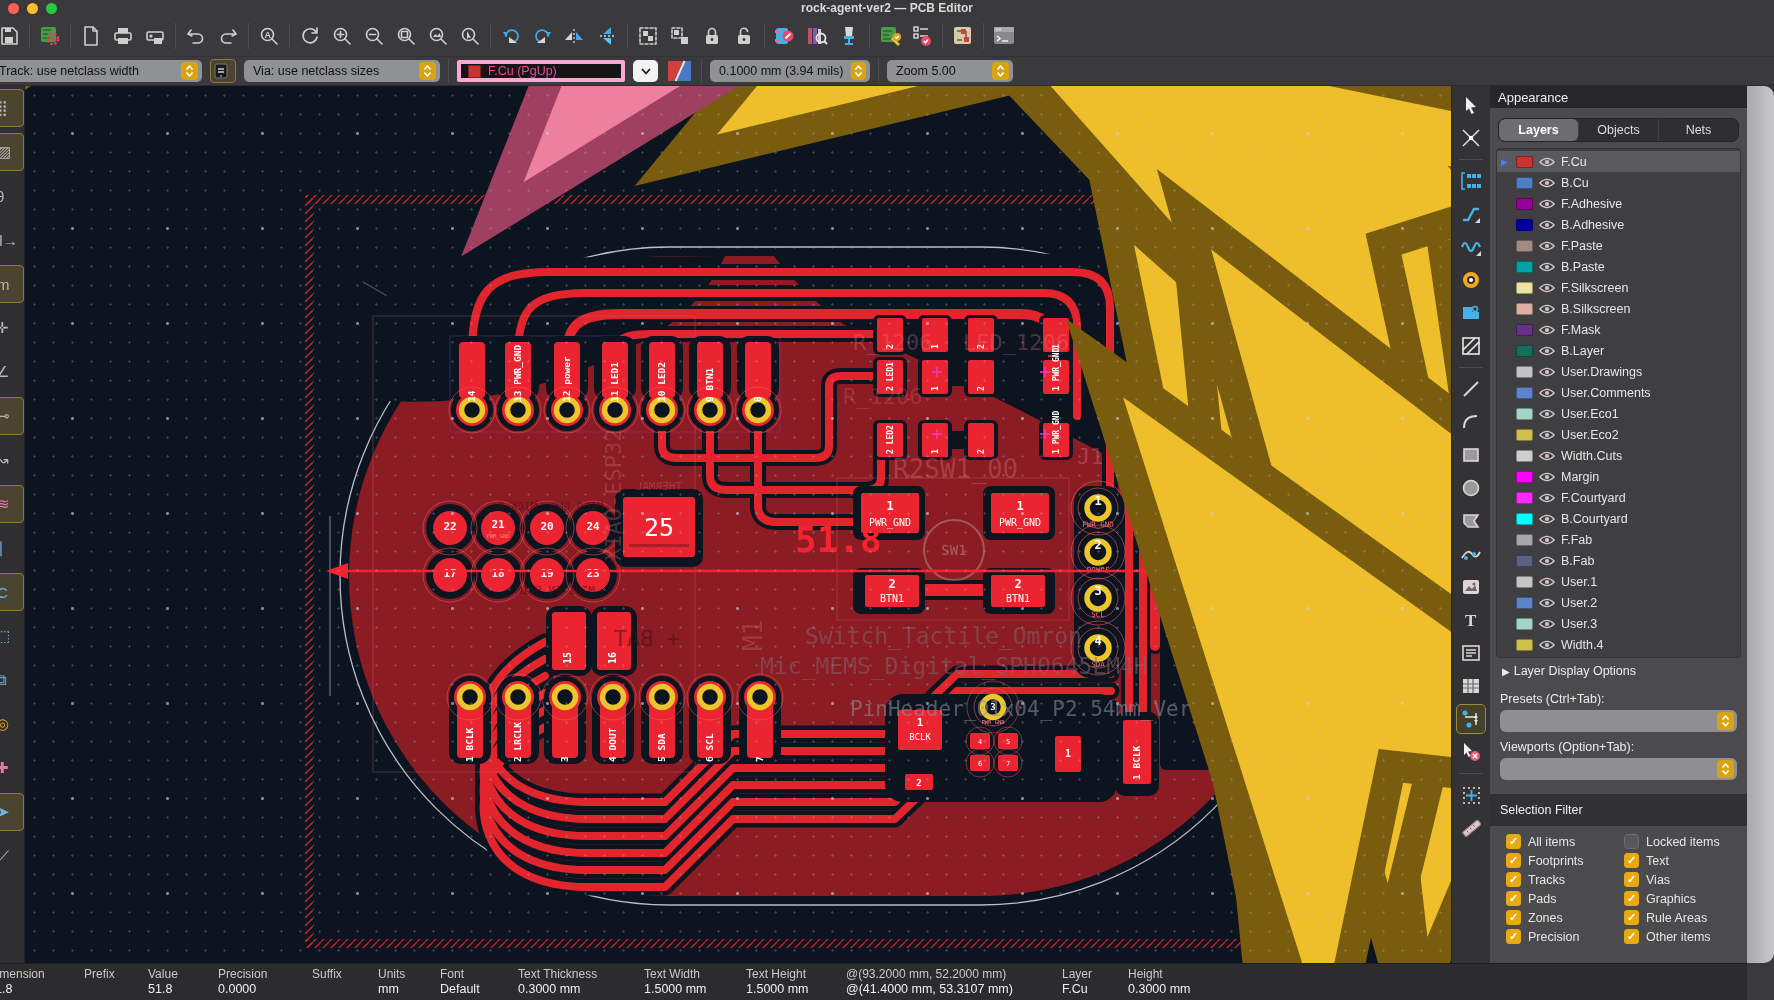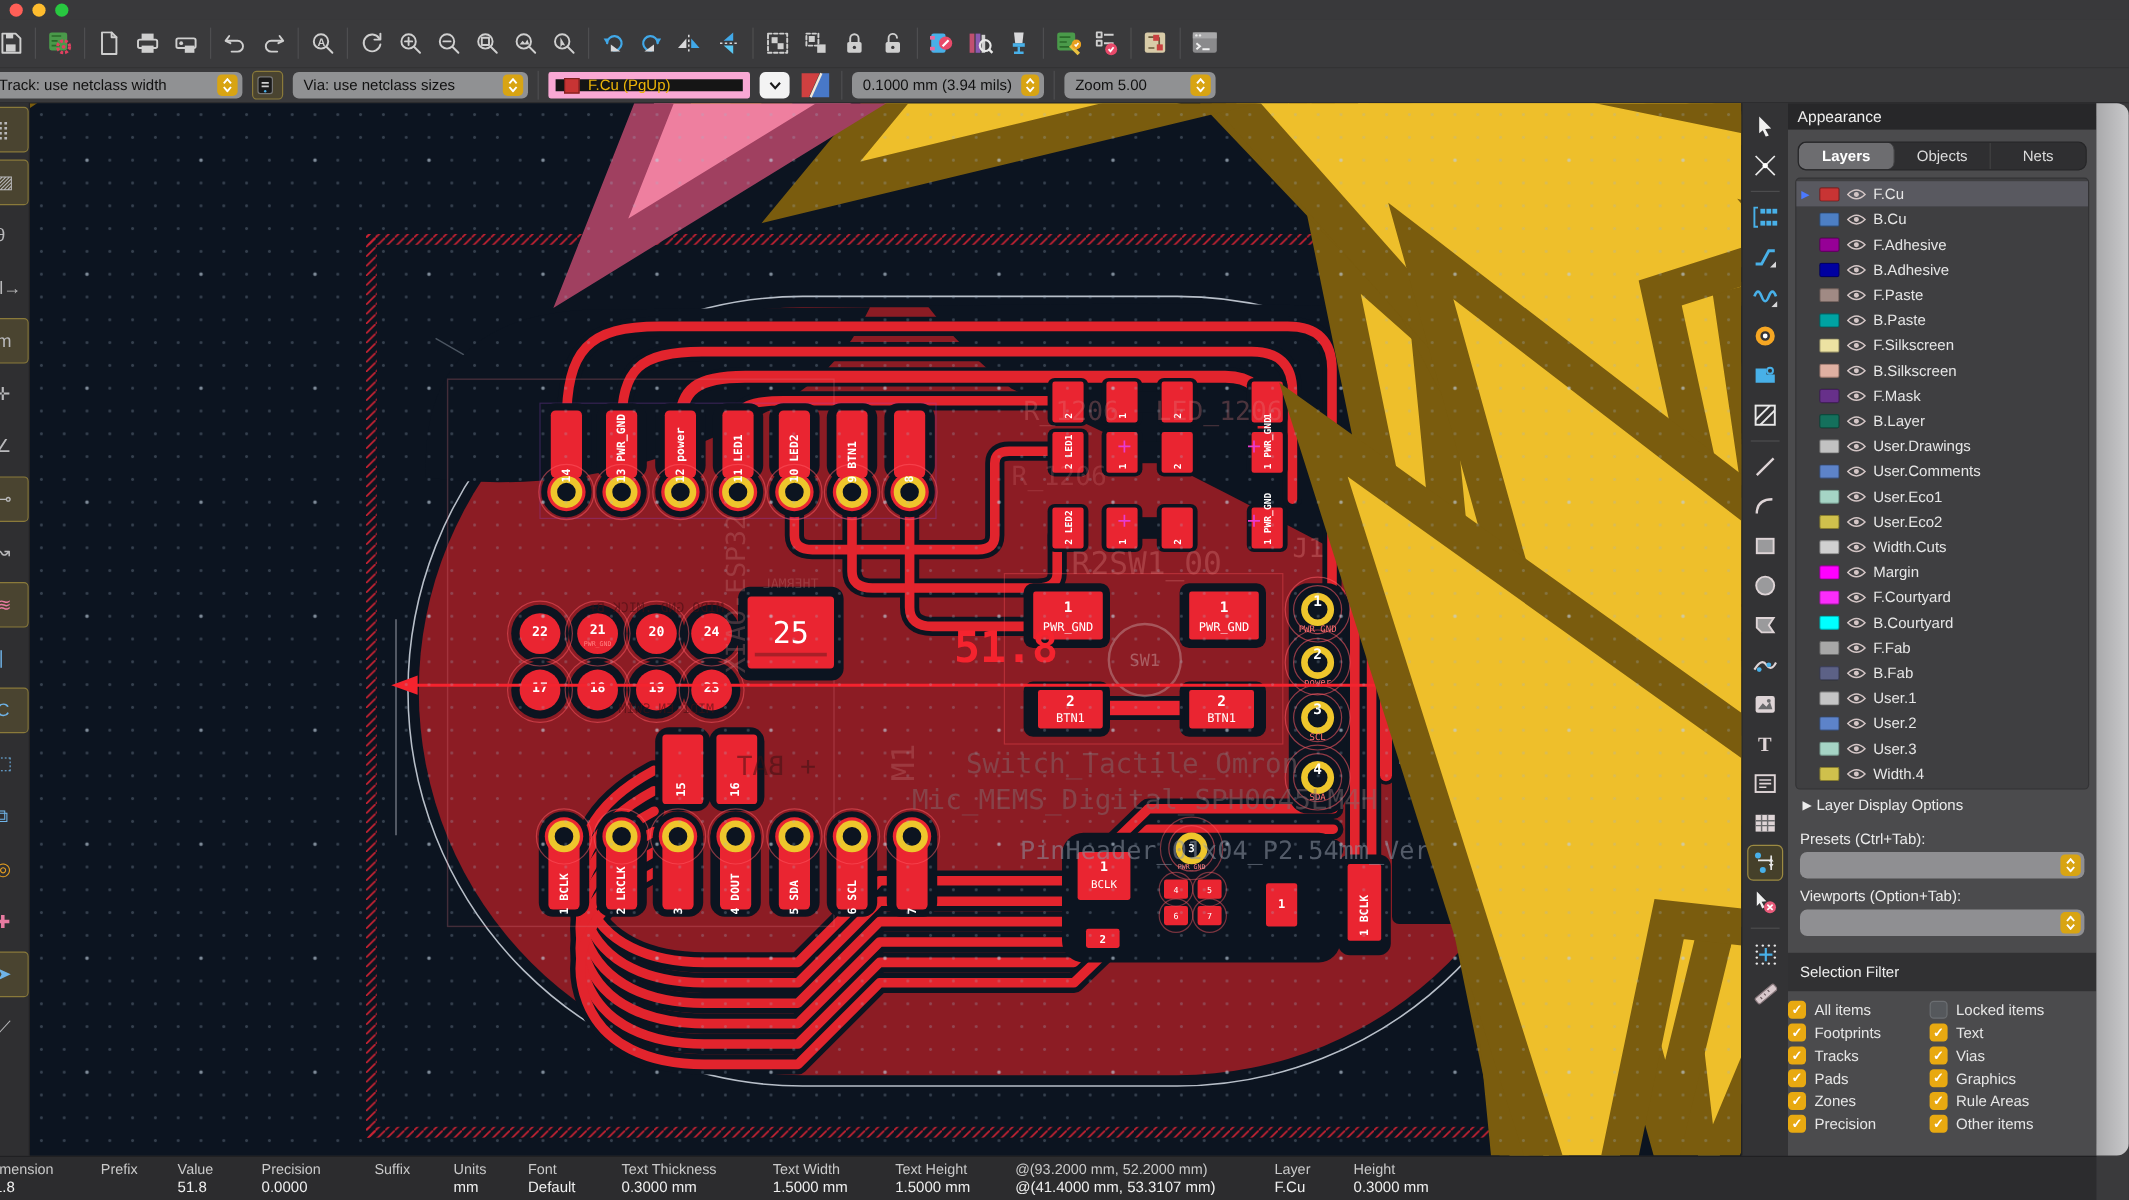--- a/index.html
+++ b/index.html
@@ -16,22 +16,22 @@
   .toolbar { height:41px; background:#3a3a3c; display:flex; align-items:center; padding:0 2px; border-bottom:1px solid #323234; }
   .ico { width:32px; height:30px; display:flex; align-items:center; justify-content:center; border-radius:4px; flex:0 0 auto; }
   .tsep { width:1px; height:26px; background:#4e4e50; margin:0 4px; flex:0 0 auto; }
 
   
   .setbar { height:29px; background:#3a3a3c; display:flex; align-items:center; gap:8px; padding:0 4px; border-bottom:1px solid #2c2c2e; }
   .pill { height:22px; background:#909193; border-radius:5px; color:#101010; font-size:12.5px;
     display:flex; align-items:center; padding:0 4px 0 9px; gap:8px; }
   .pill .lab { white-space:nowrap; }
   .step { width:17px; height:18px; background:#d8a413; border-radius:4px; display:flex; align-items:center; justify-content:center; }
-  .layerfield { height:22px; width:168px; background:#151515; border:6px solid #f9a8d4; border-radius:2px;
-    display:flex; align-items:center; gap:7px; padding:0 7px; color:#eab308; font-size:12.5px; }
+  .layerfield { height:22px; width:168px; background:#151515; border:4px solid #f9a8d4; border-radius:2px;
+    display:flex; align-items:center; gap:7px; padding:0 7px; color:#ec4899; font-size:12.5px; }
   .swatch-fcu { width:13px; height:13px; background:#c83434; border:1px solid #7e2020; }
   .vbtn { width:25px; height:22px; background:#f3f3f3; border-radius:5px; display:flex; align-items:center; justify-content:center; }
   .wsep { width:1px; height:24px; background:#4e4e50; }
 
   
   .mainrow { display:flex; height:877px; }
   .ltools { width:25px; background:#2f2f31; border-right:1px solid #222224; display:flex; flex-direction:column; align-items:flex-end; overflow:hidden; }
   .ltool { width:30px; height:44px; color:#b9b9bb; font-size:15px; display:flex; align-items:center; justify-content:flex-start;
     padding-left:2px; margin-left:6px; flex:0 0 auto; }
   .ltool.hl { background:#4a4430; border:1px solid #8a7a3a; border-radius:4px; height:38px; margin:3px 0 3px 6px; }
@@ -60,21 +60,21 @@
   .lrow { height:21px; display:flex; align-items:center; gap:6px; padding-left:4px; }
   .lrow.sel { background:#595960; }
   .larrow { width:9px; font-size:9px; color:#4b79ff; }
   .lswatch { width:17px; height:12px; border-radius:2px; border:1px solid rgba(0,0,0,.35); flex:0 0 auto; }
   .leye { display:flex; align-items:center; }
   .ldo { height:26px; display:flex; align-items:center; gap:4px; padding-left:12px; color:#ececec; }
   .ldo .tri { font-size:10px; }
   .plabel { padding:8px 10px 4px; color:#ececec; }
   .pselect { margin:0 10px; height:22px; background:#8f8f92; border-radius:6px; display:flex; align-items:center; justify-content:flex-end; padding-right:3px; }
   .selhead { background:#313133; height:32px; margin-top:14px; display:flex; align-items:center; padding-left:10px; color:#efefef; }
-  .filters { display:grid; grid-template-columns:118px 1fr; row-gap:4px; padding:8px 0 0 0; }
+  .filters { display:grid; grid-template-columns:118px 1fr; row-gap:4px; padding:8px 0 0 16px; }
   .fitem { display:flex; align-items:center; gap:7px; font-size:12.5px; }
   .cb { width:15px; height:15px; border-radius:3.5px; background:#e8a911; display:flex; align-items:center; justify-content:center;
     color:#fff; font-size:11px; font-weight:bold; flex:0 0 auto; }
   .cb::after { content:"✓"; }
   .cb.off { background:#55585c; border:1px solid #6b6e72; }
   .cb.off::after { content:""; }
 
   .edgestrip { width:27px; background:linear-gradient(90deg,#a9a9ab,#c9c9cb); border-radius:0 10px 10px 0; }
 
   
@@ -91,20 +91,21 @@
 </style>
 </head>
 <body>
 
 <div class="titlebar">
   <div class="lights">
     <span class="light" style="background:#ff5f57"></span>
     <span class="light" style="background:#febc2e"></span>
     <span class="light" style="background:#28c840"></span>
   </div>
+  <div class="title">rock-agent-ver2 — PCB Editor</div>
 </div>
 
 <div class="toolbar">
   <span class="ico" style="margin-left:-9px">
       <svg width="20" height="20">
         <path class="gi" d="M3 2h11l4 4v12H3z"></path>
         <rect x="6" y="11" width="8" height="6" class="fi"></rect>
         <rect x="6" y="2" width="6" height="4" class="fi"></rect>
       </svg>
     </span>

